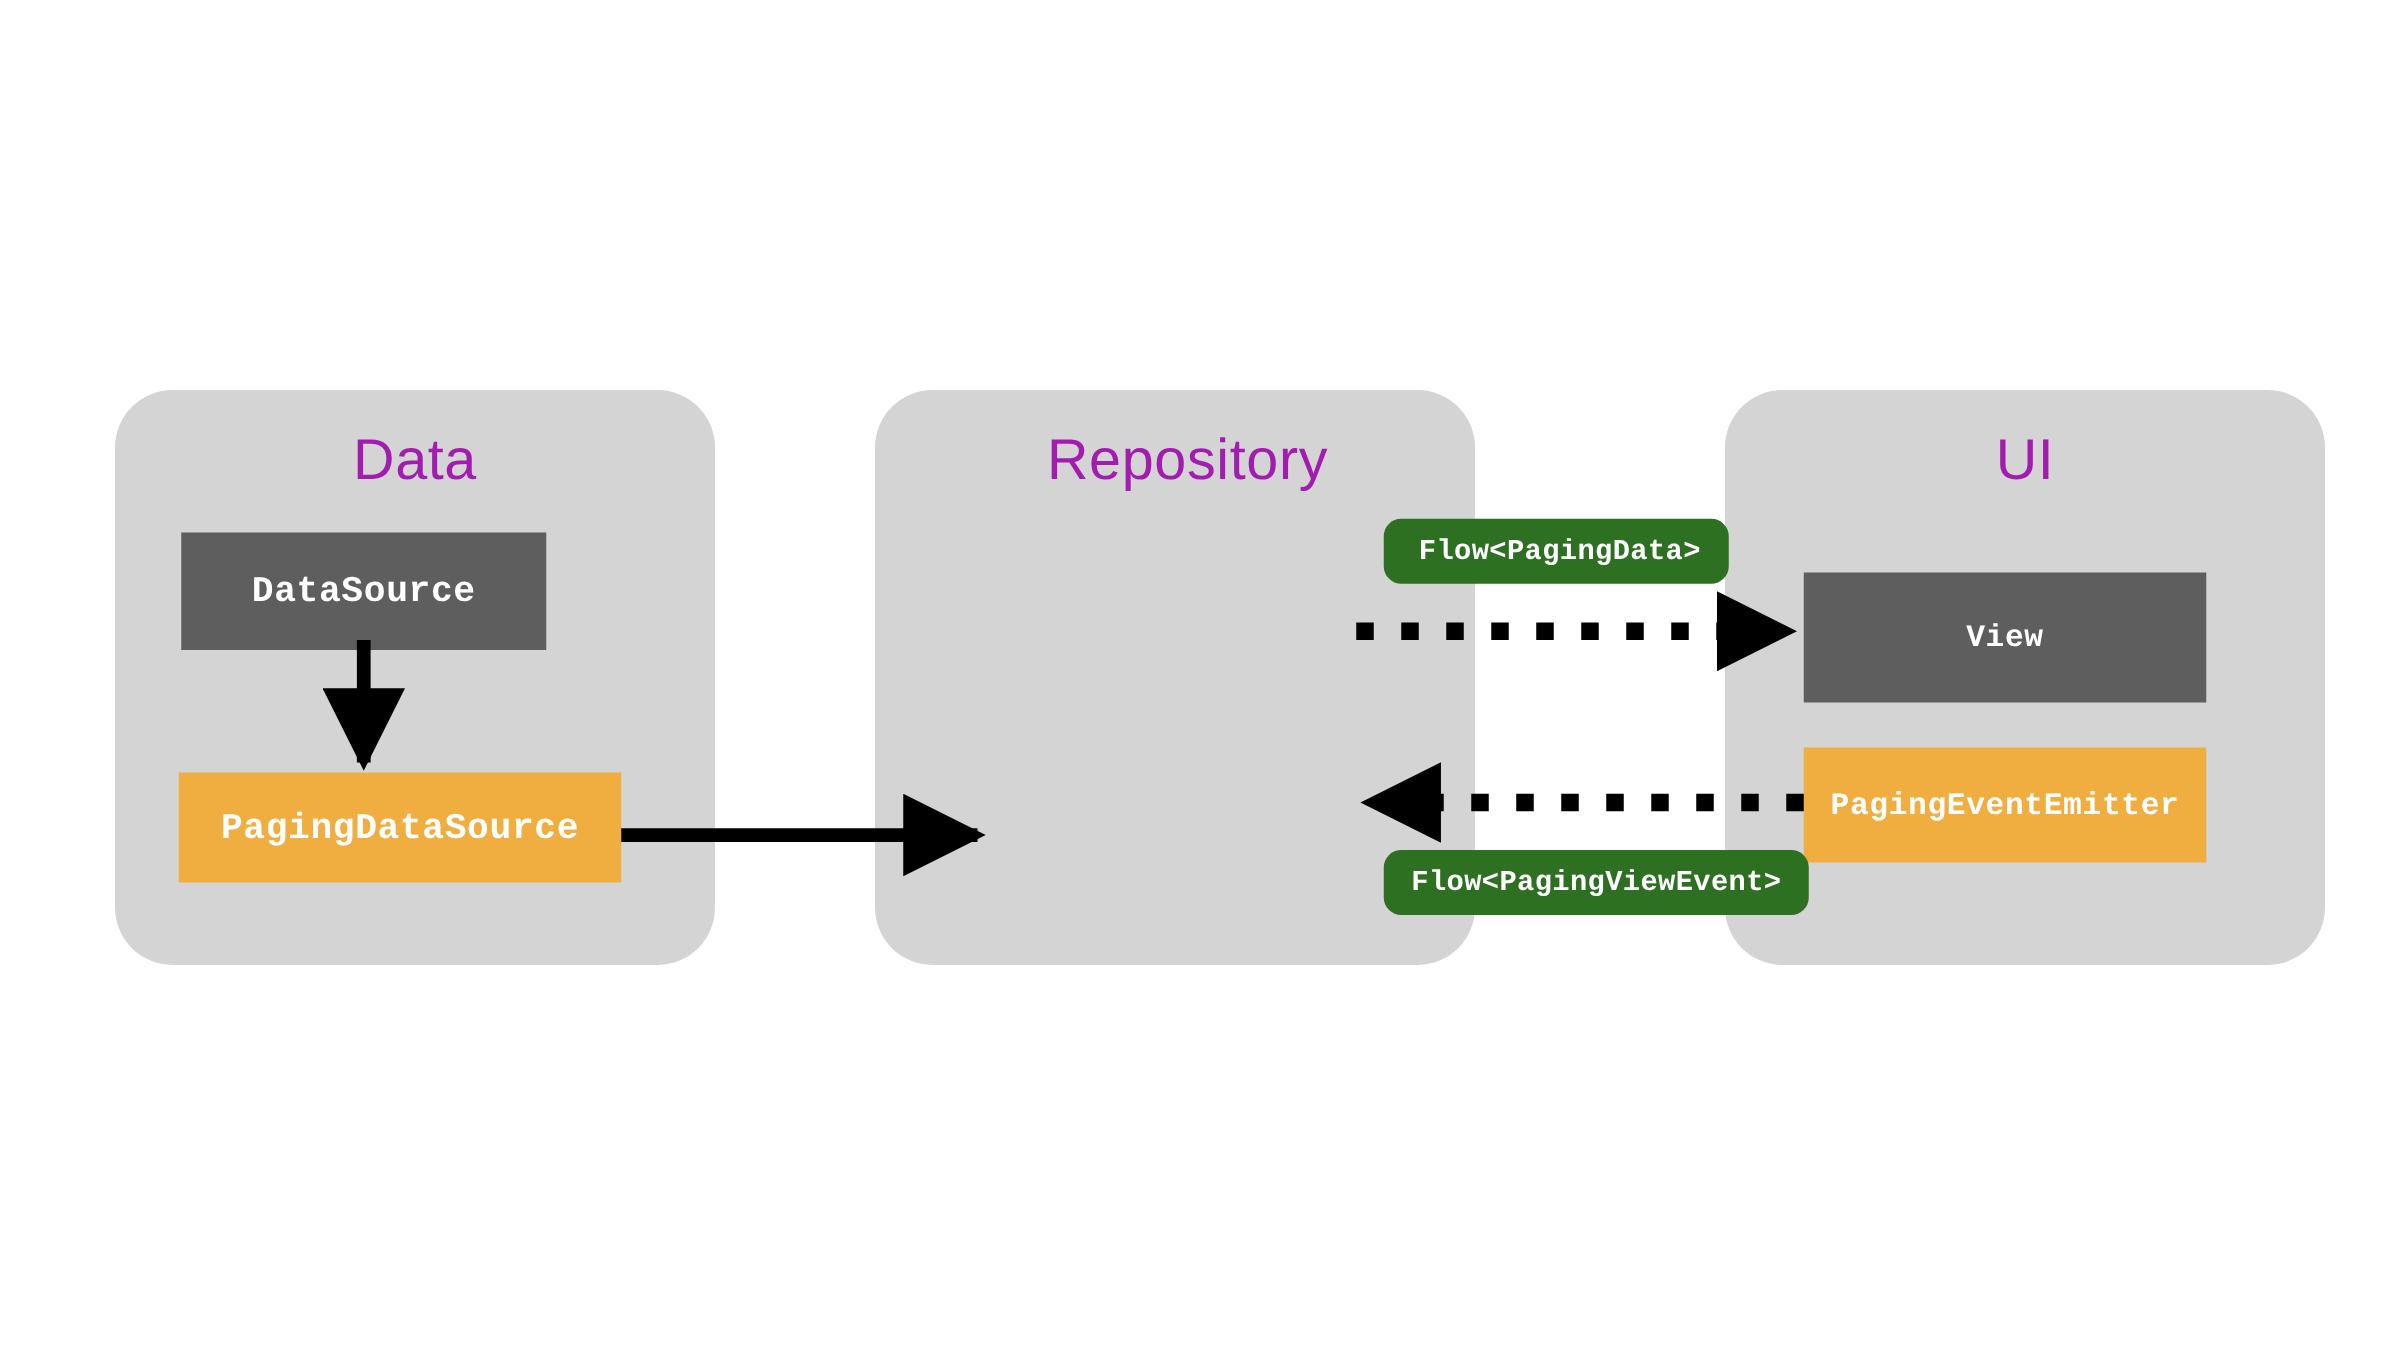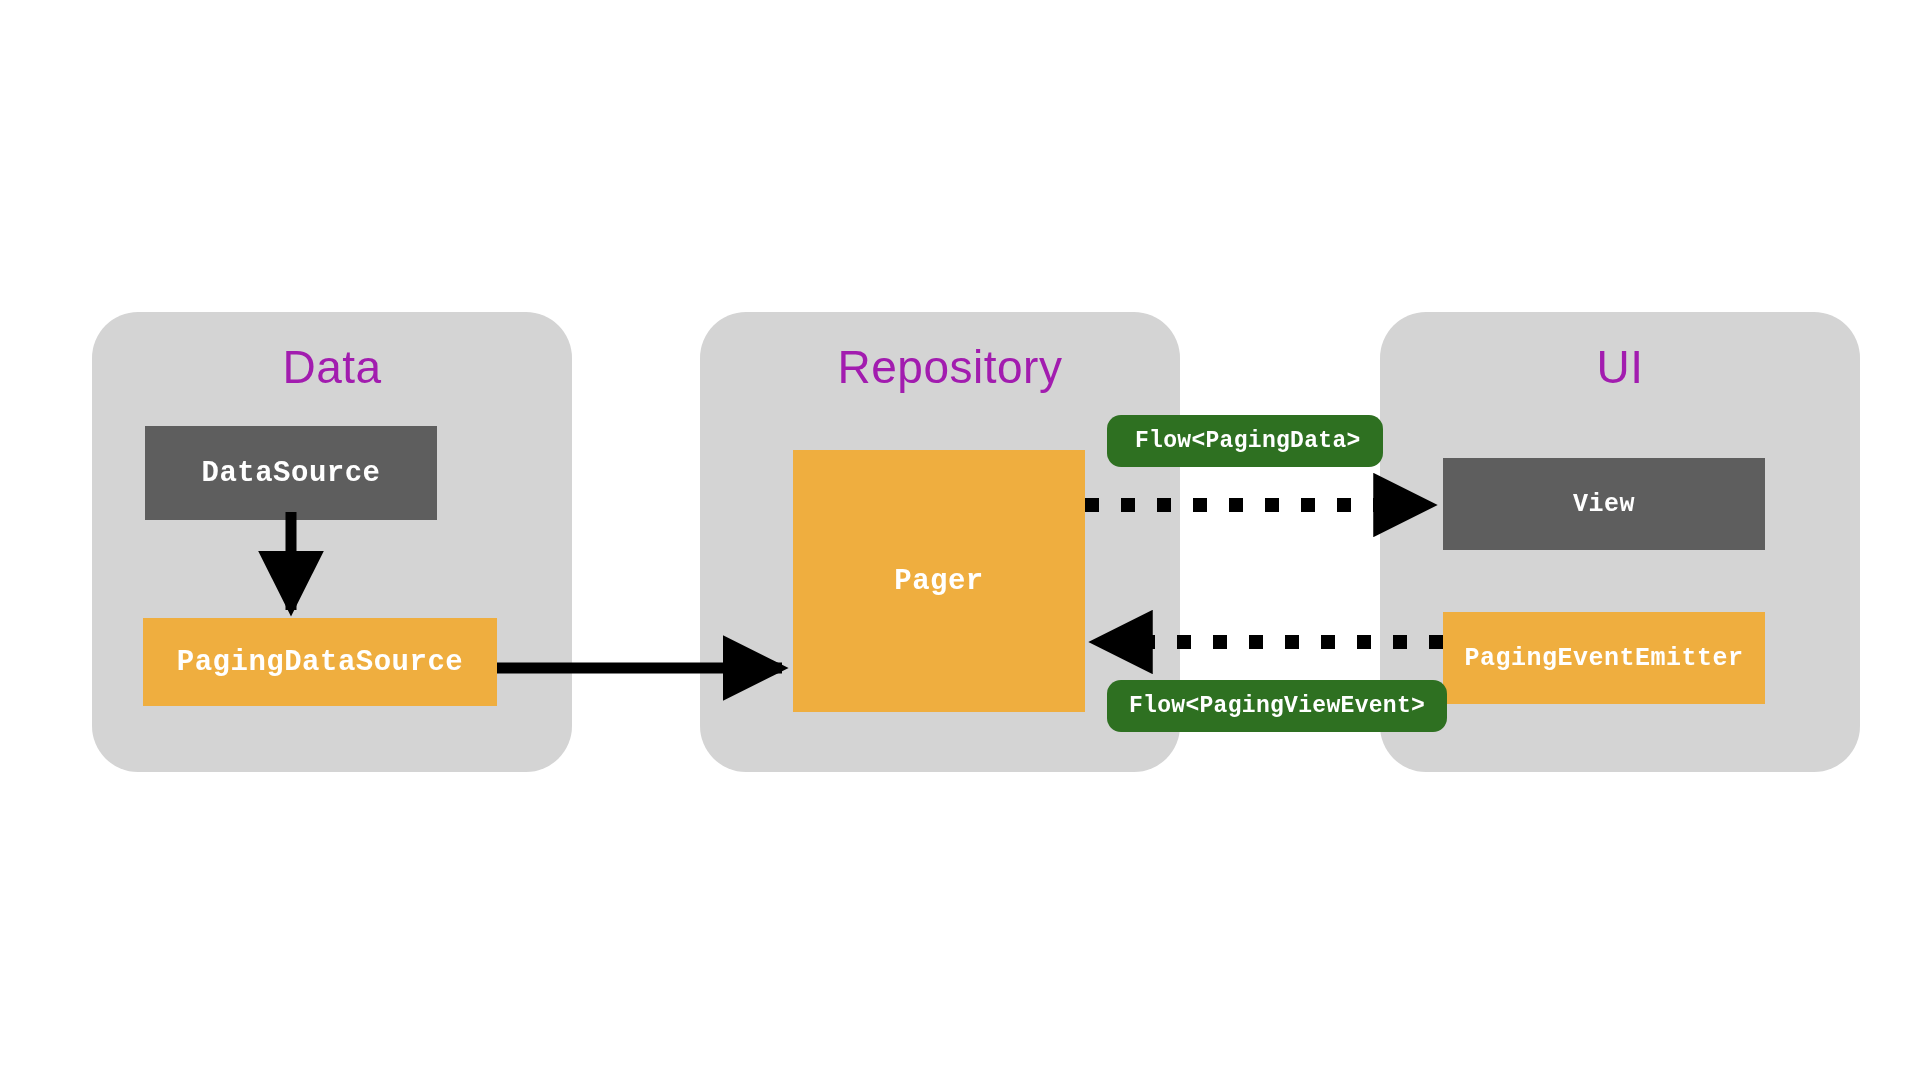--- a/index.html
+++ b/index.html
@@ -99,33 +99,30 @@
   </div>
 
   <div class="node amber" style="left:143px; top:618px; width:354px; height:88px; font-size:29px;">
     <span>PagingDataSource</span>
   </div>
 
   <div class="group" style="left:700px; top:312px; width:480px; height:460px;">
     <div class="group-title" style="top:28px;padding-left:20px;">Repository</div>
   </div>
 
-  <div class="node amber" style="left:793px; top:450px; width:292px; height:262px; font-size:29px;">
-    <span>Pager</span>
-  </div>
 
   <div class="group" style="left:1380px; top:312px; width:480px; height:460px;">
     <div class="group-title" style="top:28px;">UI</div>
   </div>
 
-  <div class="node dark" style="left:1443px; top:458px; width:322px; height:92px; font-size:25px;justify-content:center;">
+  <div class="node dark" style="left:1443px; top:458px; width:322px; height:104px; font-size:25px;justify-content:center;">
     <span>View</span>
   </div>
 
-  <div class="node amber" style="left:1443px; top:598px; width:322px; height:92px; font-size:25px;margin-top:14px;">
+  <div class="node amber" style="left:1443px; top:598px; width:322px; height:92px; font-size:25px;">
     <span>PagingEventEmitter</span>
   </div>
 
   <svg id="edges" viewBox="0 0 1920 1080" width="1920" height="1080">
     <defs>
       <marker id="arrow-solid" viewBox="0 0 10 10" refX="9" refY="5" markerWidth="6" markerHeight="6" orient="auto-start-reverse">
         <path d="M 0 0 L 10 5 L 0 10 z" fill="#000000"></path>
       </marker>
       <marker id="arrow-dotted" viewBox="0 0 10 10" refX="8.5" refY="5" markerWidth="4.6" markerHeight="4.6" orient="auto-start-reverse">
         <path d="M 0 0 L 10 5 L 0 10 z" fill="#000000"></path>

